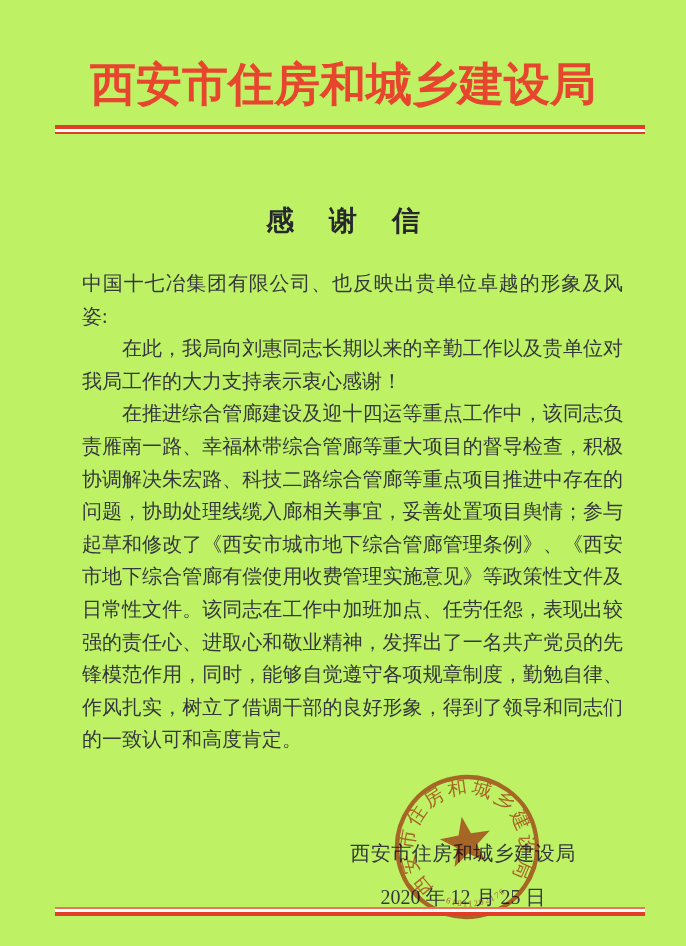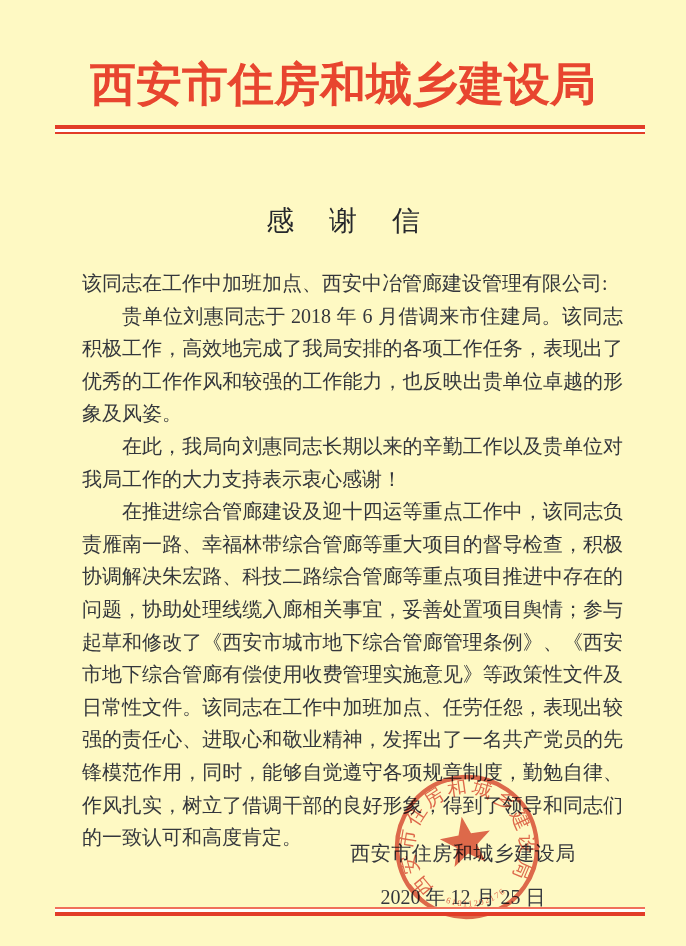--- a/index.html
+++ b/index.html
@@ -1,18 +1,18 @@
 <!DOCTYPE html>
 <html><head>
 <meta charset="utf-8">
 <style>
   html,body { margin:0; padding:0; background:#ffffff; }
   .page {
     position:relative; width:686px; height:946px;
-    background:#fef9c3; overflow:hidden;
+    background:#bef264; overflow:hidden;
     font-family:"Liberation Serif","DejaVu Serif",serif;
   }
   .letterhead {
     position:absolute; top:54px; left:0; right:0;
     text-align:center; font-size:46px; font-weight:bold;
     color:#e8452f; letter-spacing:0px; white-space:nowrap;
   }
   .rule-top {
     position:absolute; left:55px; top:125px; width:590px; height:9px;
     box-sizing:border-box;
@@ -20,21 +20,21 @@
     background:#ffffff;
   }
   .rule-bottom {
     position:absolute; left:55px; top:907px; width:590px; height:9px;
     box-sizing:border-box;
     border-top:2px solid #f0705b; border-bottom:4px solid #e23d28;
     background:#ffffff;
   }
   .doc-title {
     position:absolute; top:202px; left:0; right:0;
-    text-align:center; font-size:28px; font-weight:normal;
+    text-align:center; font-size:28px; font-weight:bold;
     color:#26282c; letter-spacing:14px; text-indent:14px; margin:0;
   }
   .body-text {
     position:absolute; top:267px; left:82px; width:541px;
     font-size:20px; line-height:32.6px; color:#34373c;
     text-align:justify;
   }
   .body-text p { margin:0; }
   .body-text p.para { text-indent:2em; }
   .sign-block {
@@ -54,22 +54,21 @@
 
 <div class="page">
 
   <div class="letterhead">西安市住房和城乡建设局</div>
 
   <div class="rule-top"></div>
 
   <h1 class="doc-title">感 谢 信</h1>
 
   <div class="body-text">
-    <p class="salutation">该同志在工作中加班加点、西安中冶管廊建设管理有限公司:</p>
-    <p class="para">贵单位刘惠同志于 2018 年 6 月借调来市住建局。该同志积极工作，高效地完成了我局安排的各项工作任务，表现出了优秀的工作作风和较强的工作能力，也反映出贵单位卓越的形象及风姿。</p>
+    <p class="salutation">中国十七冶集团有限公司、也反映出贵单位卓越的形象及风姿:</p>
     <p class="para">在此，我局向刘惠同志长期以来的辛勤工作以及贵单位对我局工作的大力支持表示衷心感谢！</p>
     <p class="para">在推进综合管廊建设及迎十四运等重点工作中，该同志负责雁南一路、幸福林带综合管廊等重大项目的督导检查，积极协调解决朱宏路、科技二路综合管廊等重点项目推进中存在的问题，协助处理线缆入廊相关事宜，妥善处置项目舆情；参与起草和修改了《西安市城市地下综合管廊管理条例》、《西安市地下综合管廊有偿使用收费管理实施意见》等政策性文件及日常性文件。该同志在工作中加班加点、任劳任怨，表现出较强的责任心、进取心和敬业精神，发挥出了一名共产党员的先锋模范作用，同时，能够自觉遵守各项规章制度，勤勉自律、作风扎实，树立了借调干部的良好形象，得到了领导和同志们的一致认可和高度肯定。</p>
   </div>
 
   <div class="sign-block">
     <div class="sig-name">西安市住房和城乡建设局</div>
     <div class="sig-date">2020 年 12 月 25 日</div>
   </div>
 
   <div class="seal">

